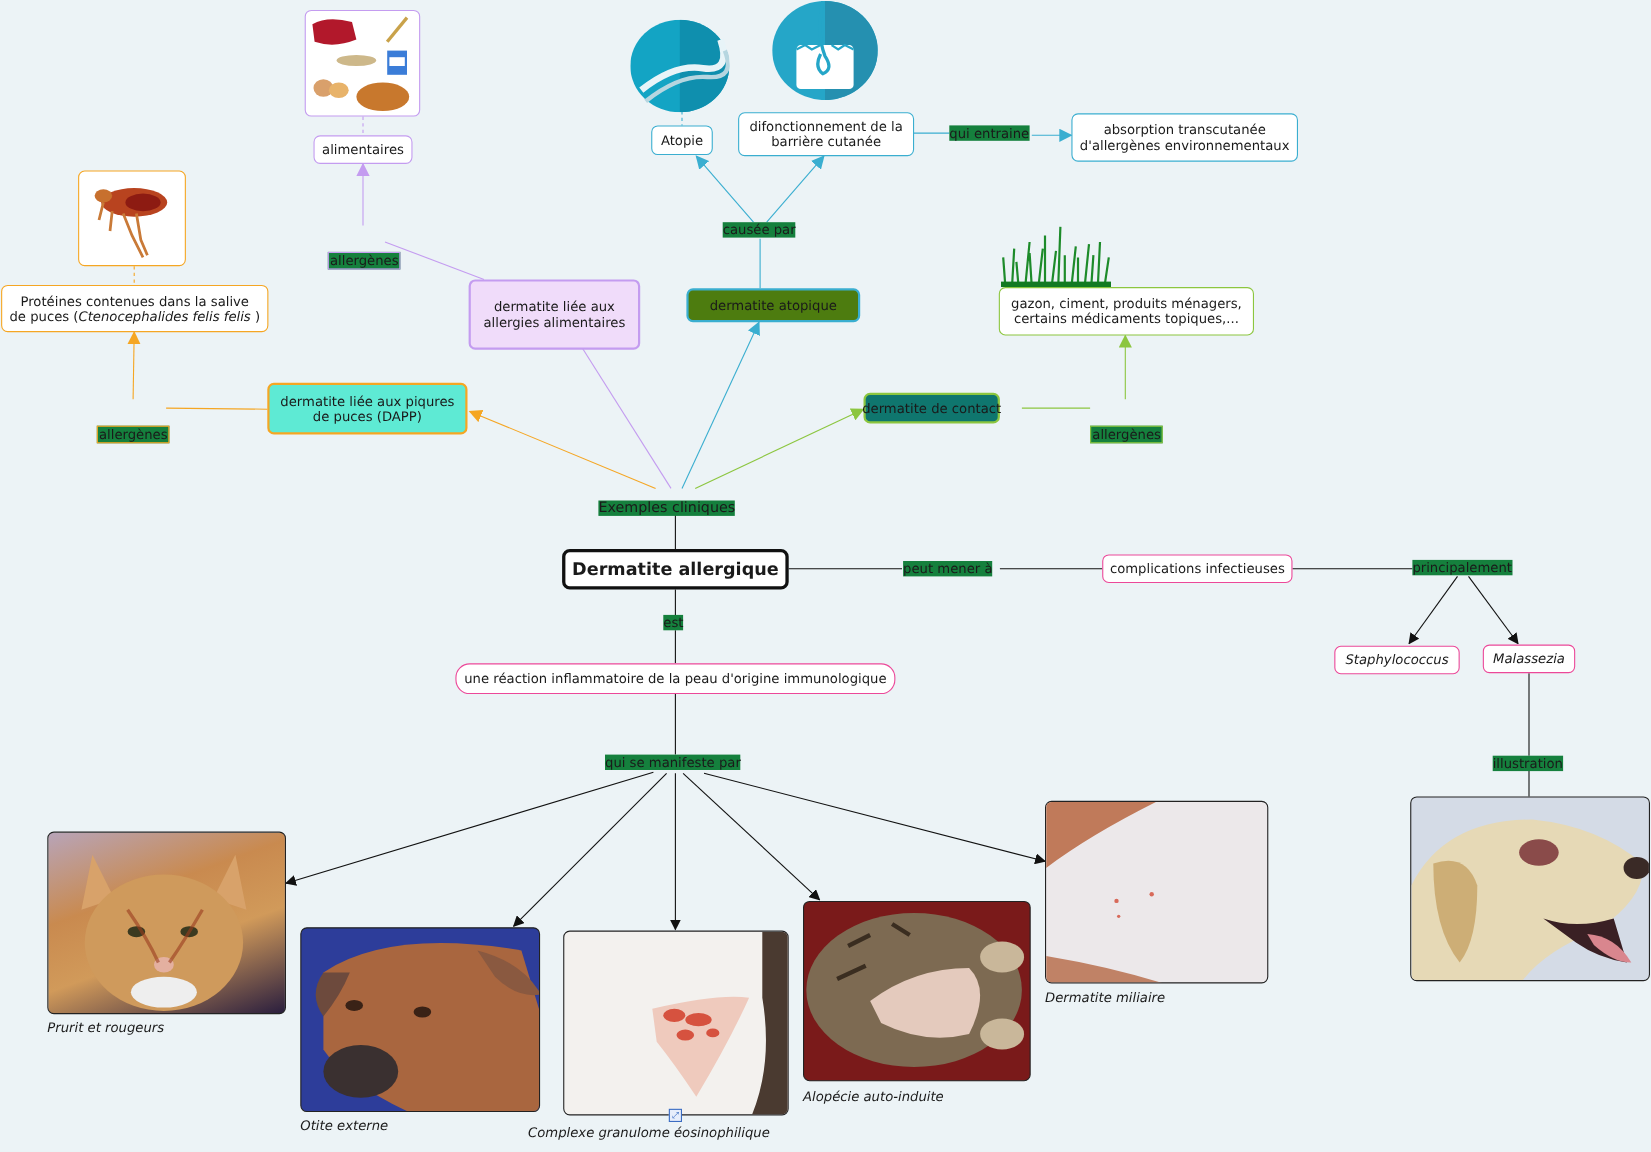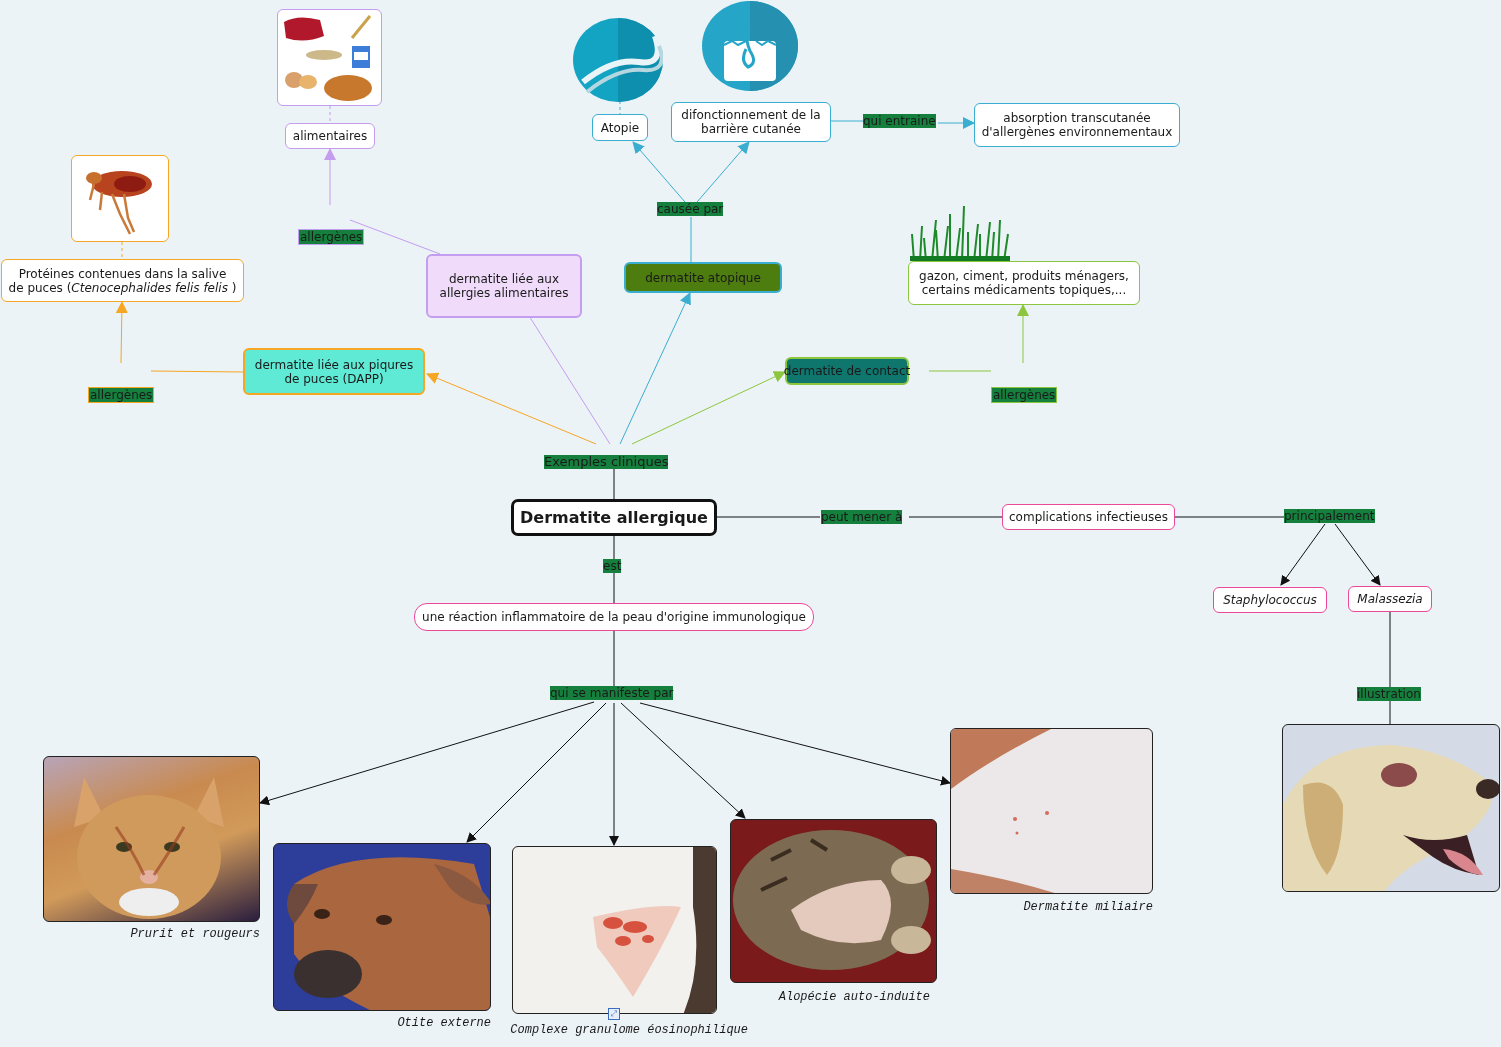--- a/index.html
+++ b/index.html
@@ -4,21 +4,21 @@
 <style>
   html, body { margin:0; padding:0; }
   body { width:1501px; height:1047px; background:#ecf3f6; position:relative; overflow:hidden;
          font-family:"DejaVu Sans", "Liberation Sans", sans-serif; color:#1a1a1a; }
   svg#links { position:absolute; left:0; top:0; width:1501px; height:1047px; }
   .node { position:absolute; box-sizing:border-box; background:#fff; border:1px solid #ec4899;
           border-radius:6px; font-size:12px; line-height:14px; text-align:center;
           display:flex; align-items:center; justify-content:center; padding:2px 6px; white-space:nowrap; }
   .lbl { position:absolute; font-size:12px; line-height:14px; background:#15803d; white-space:nowrap; text-align:center; }
   .lbl.box { border:1px solid; padding:0 1px;margin-top:24px; }
-  .cap { position:absolute; font-size:12px; font-style:italic; text-align:right; white-space:nowrap;font-family:Liberation Mono, monospace; }
+  .cap { position:absolute; font-size:12px; font-style:italic; text-align:left; white-space:nowrap; }
   .photo { position:absolute; box-sizing:border-box; border:1px solid #222; border-radius:6px; overflow:hidden; }
   .imgbox { position:absolute; box-sizing:border-box; border-radius:6px; background:#fff; overflow:hidden; }
   i { font-style:italic; }
 </style>
 </head>
 <body>
 
 <svg id="links">
   <defs>
     <marker id="aK" markerWidth="10" markerHeight="10" refX="9" refY="5" orient="auto" markerUnits="userSpaceOnUse">

